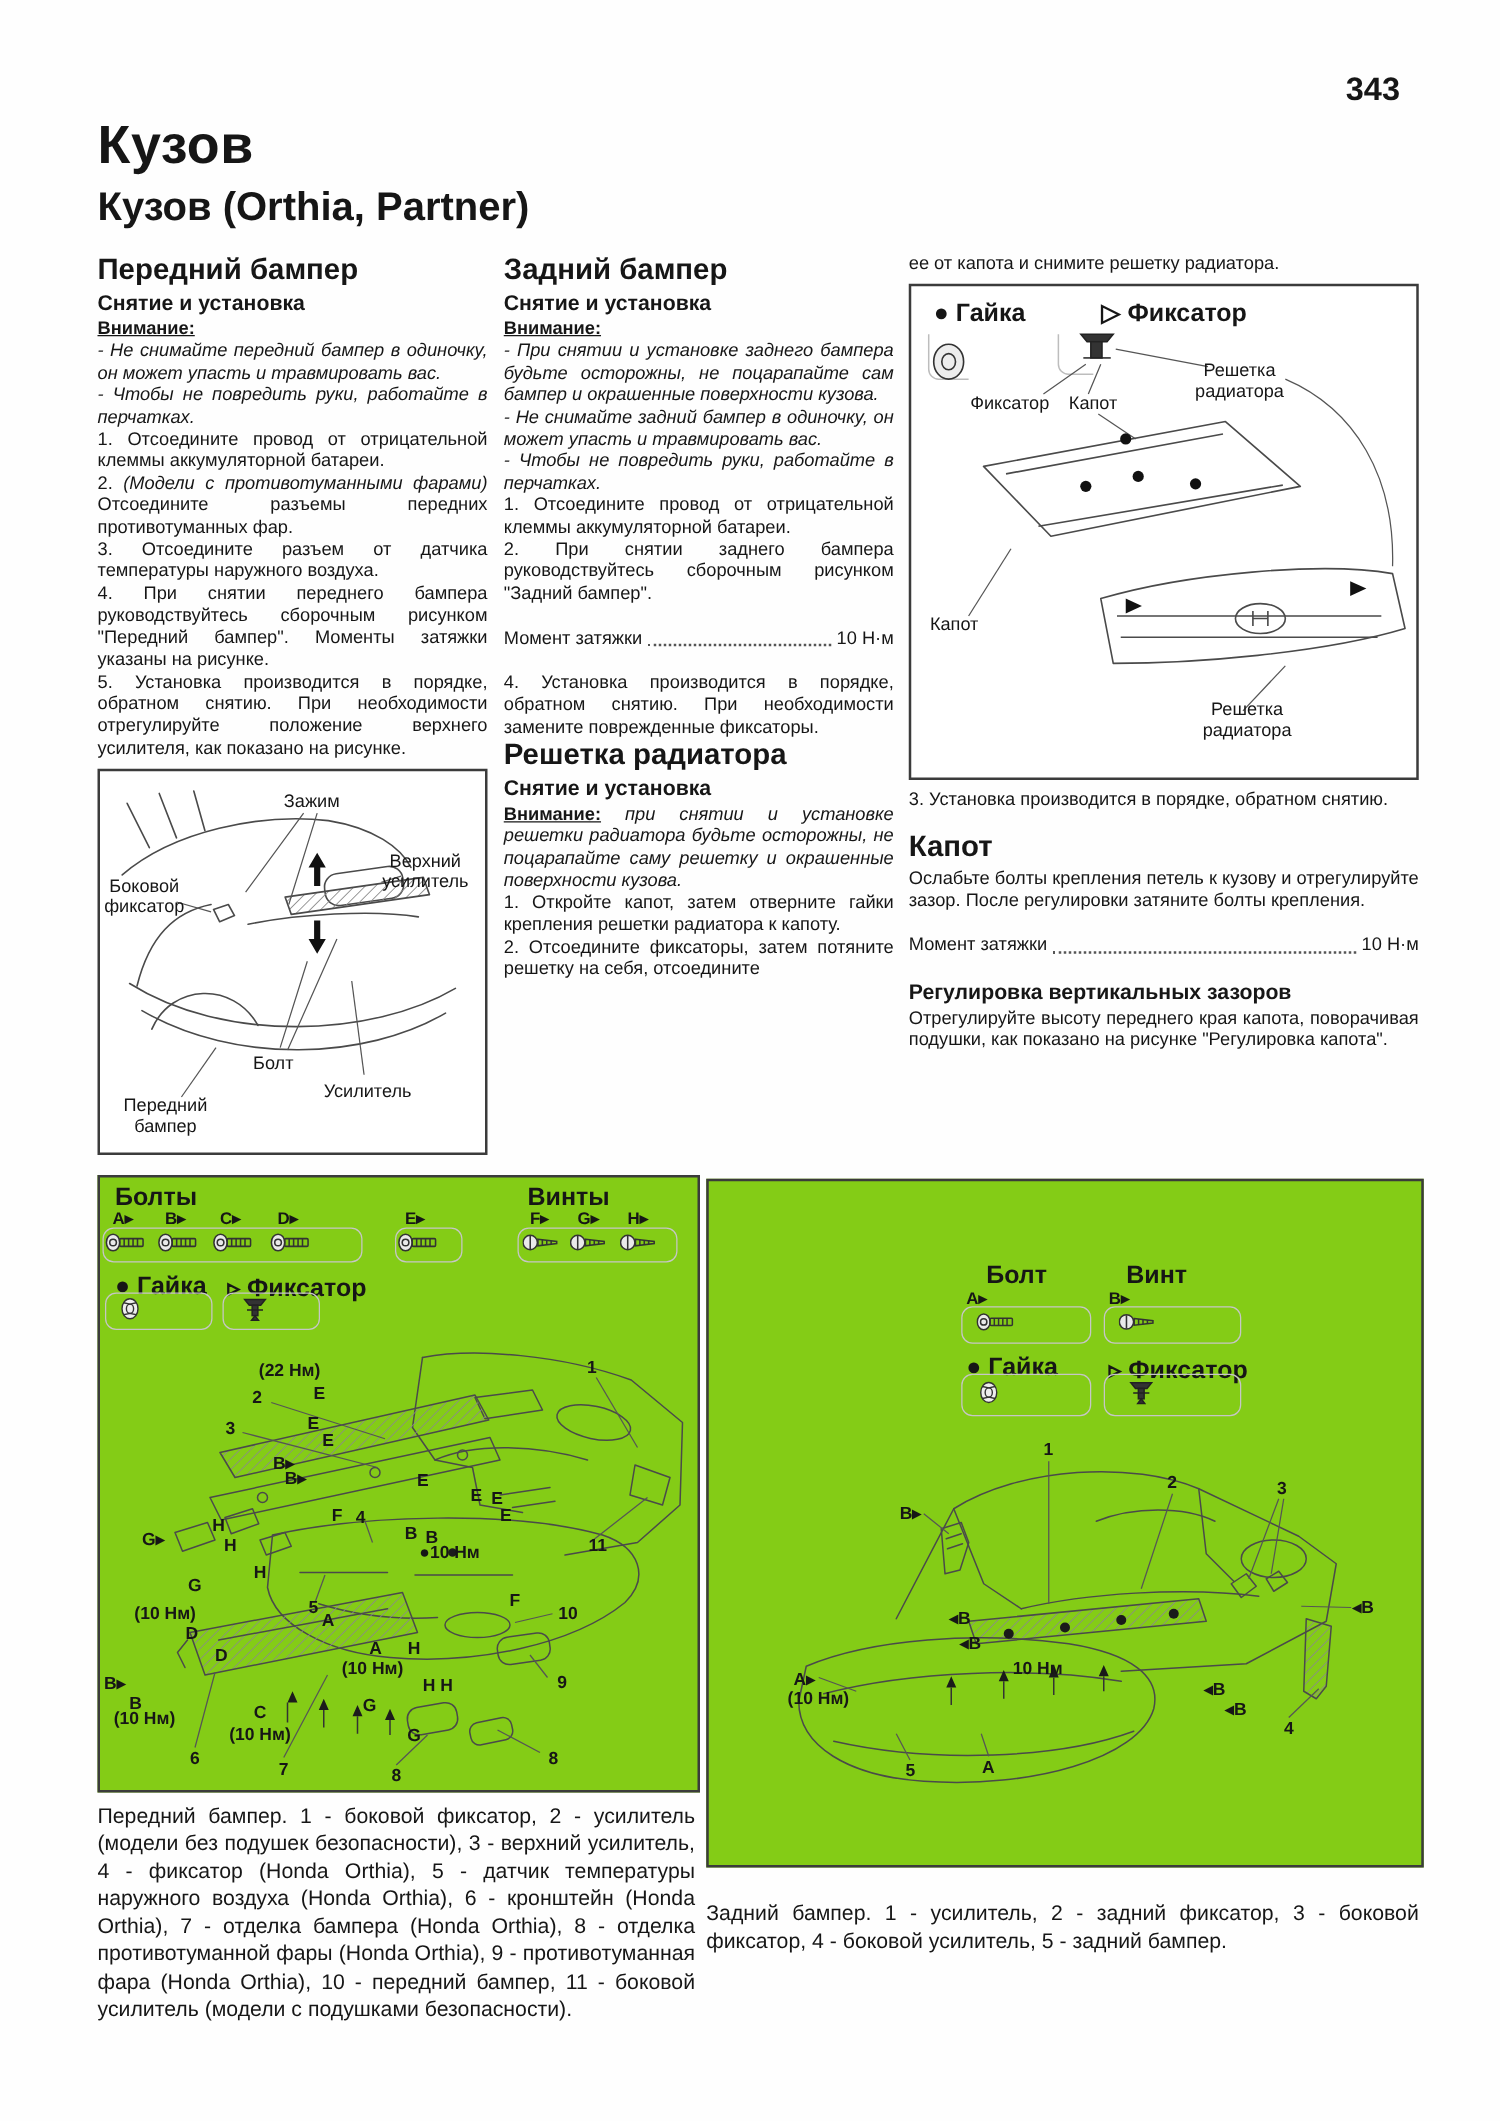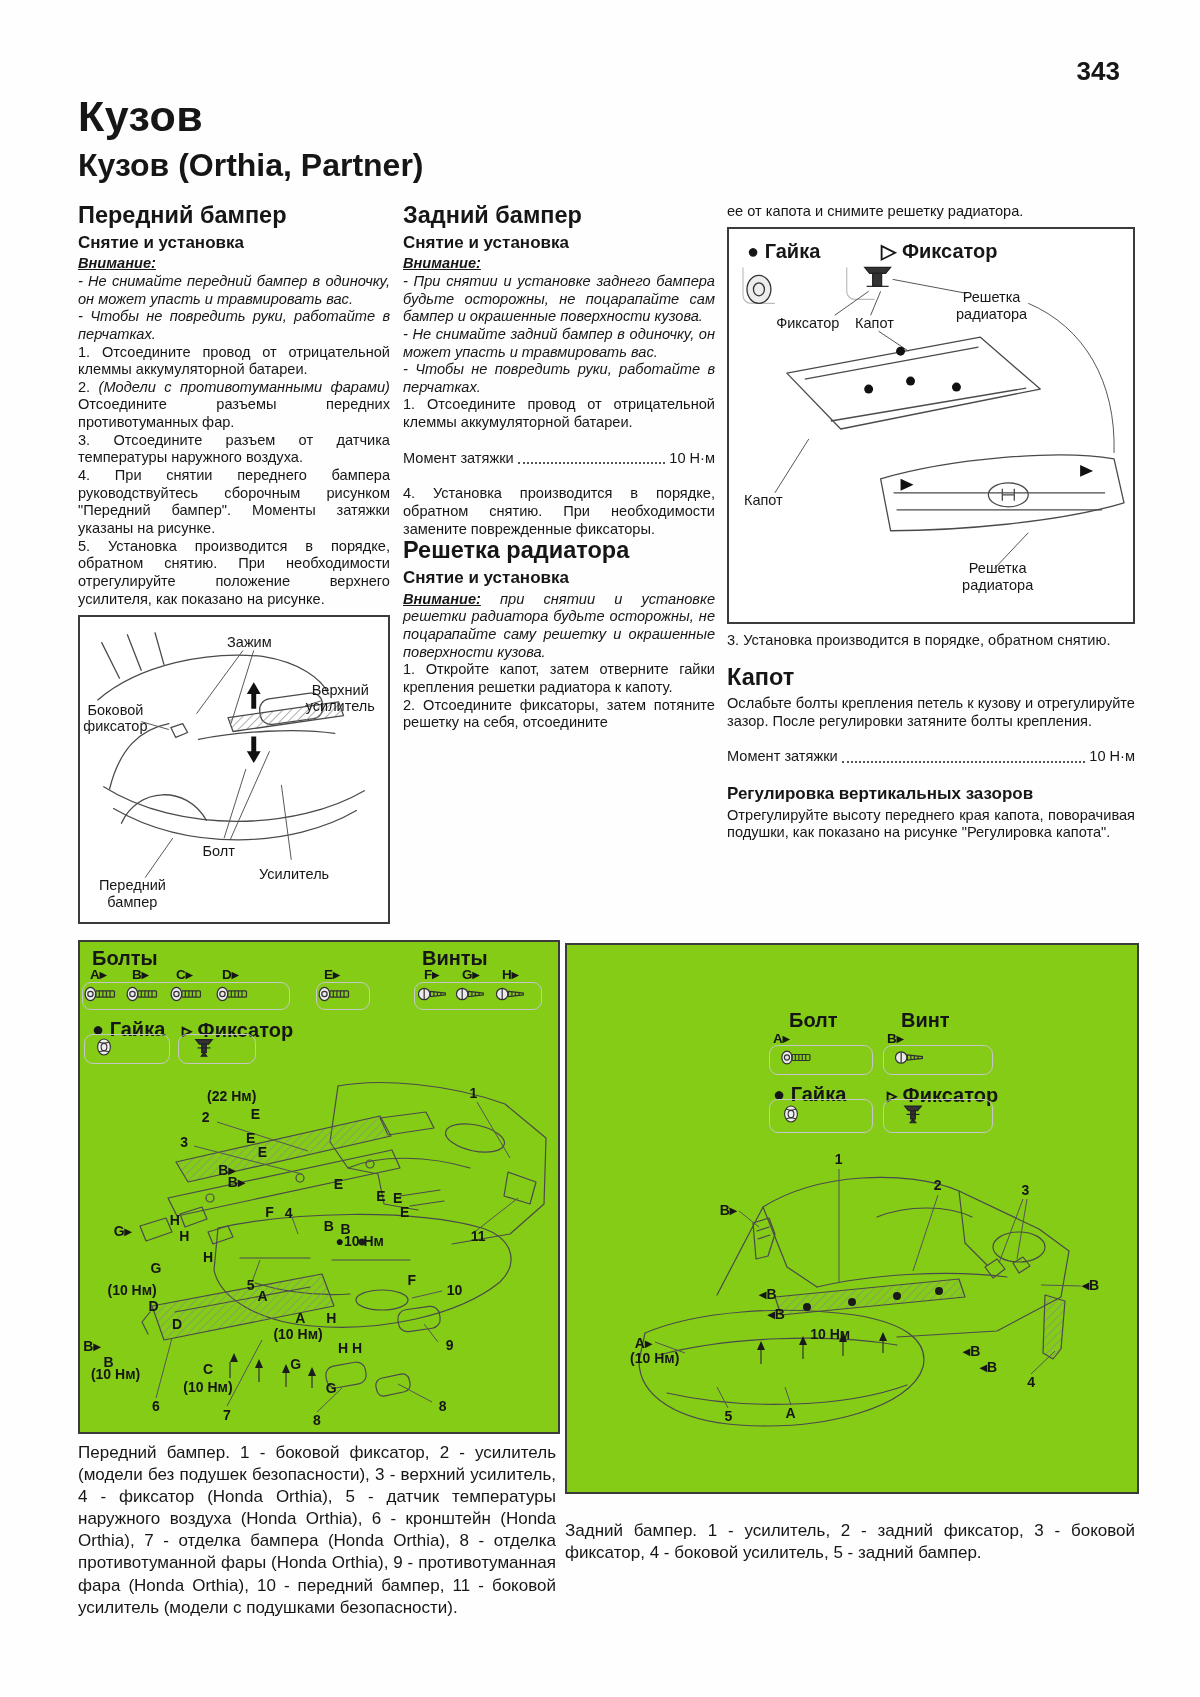--- a/index.html
+++ b/index.html
@@ -10,21 +10,21 @@
   .doc-subtitle{position:absolute;left:78px;top:147px;font-size:32px;font-weight:bold;}
   .col{position:absolute;top:203px;font-size:14.6px;line-height:1.21;text-align:justify;}
   #col1{left:78px;width:312px;}
   #col2{left:403px;width:312px;}
   #col3{left:727px;width:408px;}
   h3.sec{font-size:23.5px;margin:0 0 5px;line-height:1.05;font-weight:bold;}
   h4.sub{font-size:17px;margin:5px 0 2px;font-weight:bold;}
   .mt{margin-top:14px;}
   p{margin:0;}
   .it{font-style:italic;}
-  .wl{font-style:italic;text-decoration:underline;font-weight:bold;}
+  .wl{text-decoration:underline;font-weight:bold;}
   .warn p{font-style:italic;}
   .torque{display:flex;align-items:flex-end;margin:18px 0;}
   .torque .dots{flex:1;border-bottom:2px dotted #555;margin:0 4px 3px;}
   .figbox{border:2px solid #3b3b3b;background:#fff;position:relative;}
   #fig1{height:305px;margin-top:7px;}
   #fig2{height:393px;margin:6px 0 8px;}
   .bigfig{position:absolute;border:2px solid #3b3b3b;background:#84cc16;}
   #bigfig-left{left:78px;top:940px;width:478px;height:490px;}
   #bigfig-right{left:565px;top:943px;width:570px;height:547px;}
   .cap{position:absolute;font-weight:normal;font-size:17px;line-height:1.3;text-align:justify;}
@@ -146,20 +146,21 @@
   <div class="col" id="col2">
     <h3 class="sec">Задний бампер</h3>
     <h4 class="sub">Снятие и установка</h4>
     <p><span class="wl">Внимание:</span></p>
     <div class="warn">
       <p>- При снятии и установке заднего бампера будьте осторожны, не поцарапайте сам бампер и окрашенные поверхности кузова.</p>
       <p>- Не снимайте задний бампер в одиночку, он может упасть и травмировать вас.</p>
       <p>- Чтобы не повредить руки, работайте в перчатках.</p>
     </div>
     <p>1. Отсоедините провод от отрицательной клеммы аккумуляторной батареи.</p>
+    <p>2. При снятии заднего бампера руководствуйтесь сборочным рисунком "Задний бампер".</p>
     <div class="torque">
       <span>Момент затяжки</span>
       <span class="dots"></span>
       <span>10 Н·м</span>
     </div>
     <p>4. Установка производится в порядке, обратном снятию. При необходимости замените поврежденные фиксаторы.</p>
 
     <h3 class="sec mt">Решетка радиатора</h3>
     <h4 class="sub">Снятие и установка</h4>
     <p><span class="wl">Внимание:</span><span class="it"> при снятии и установке решетки радиатора будьте осторожны, не поцарапайте саму решетку и окрашенные поверхности кузова.</span></p>

